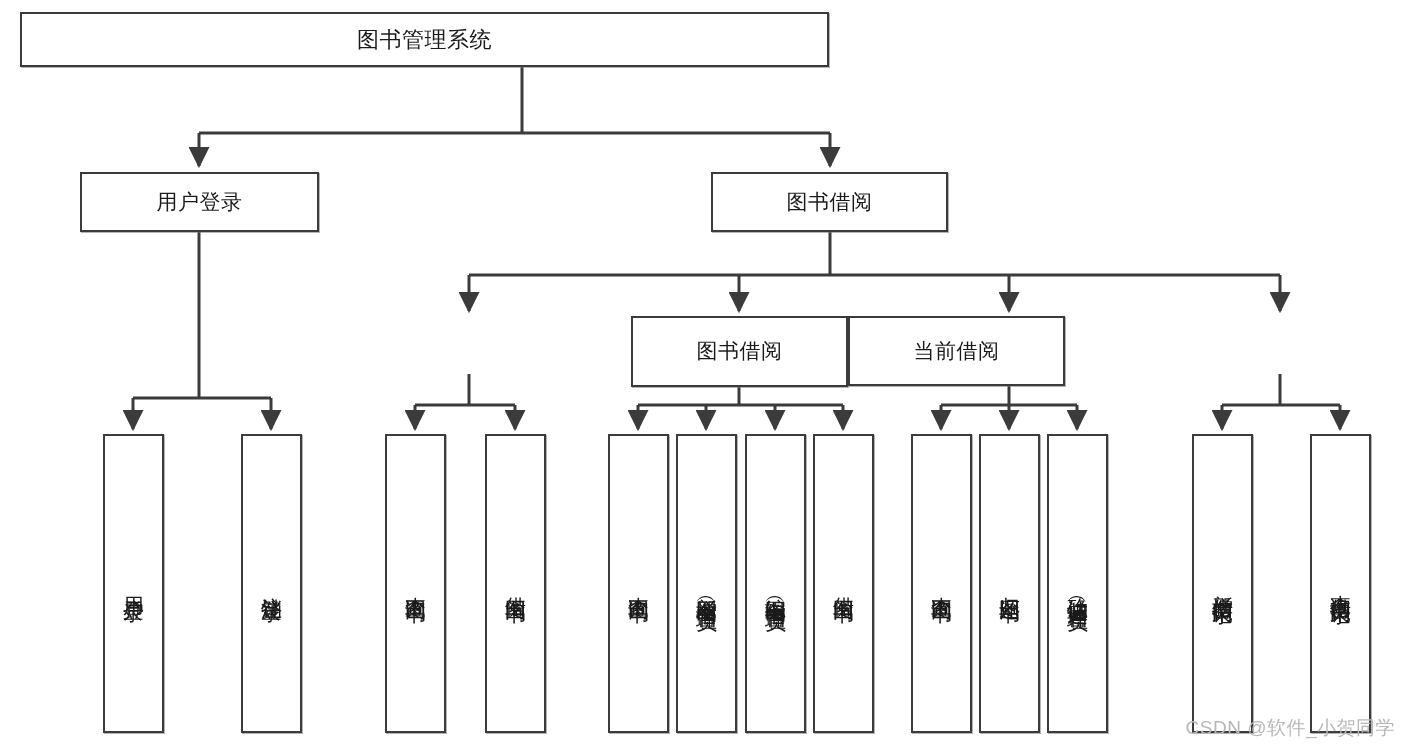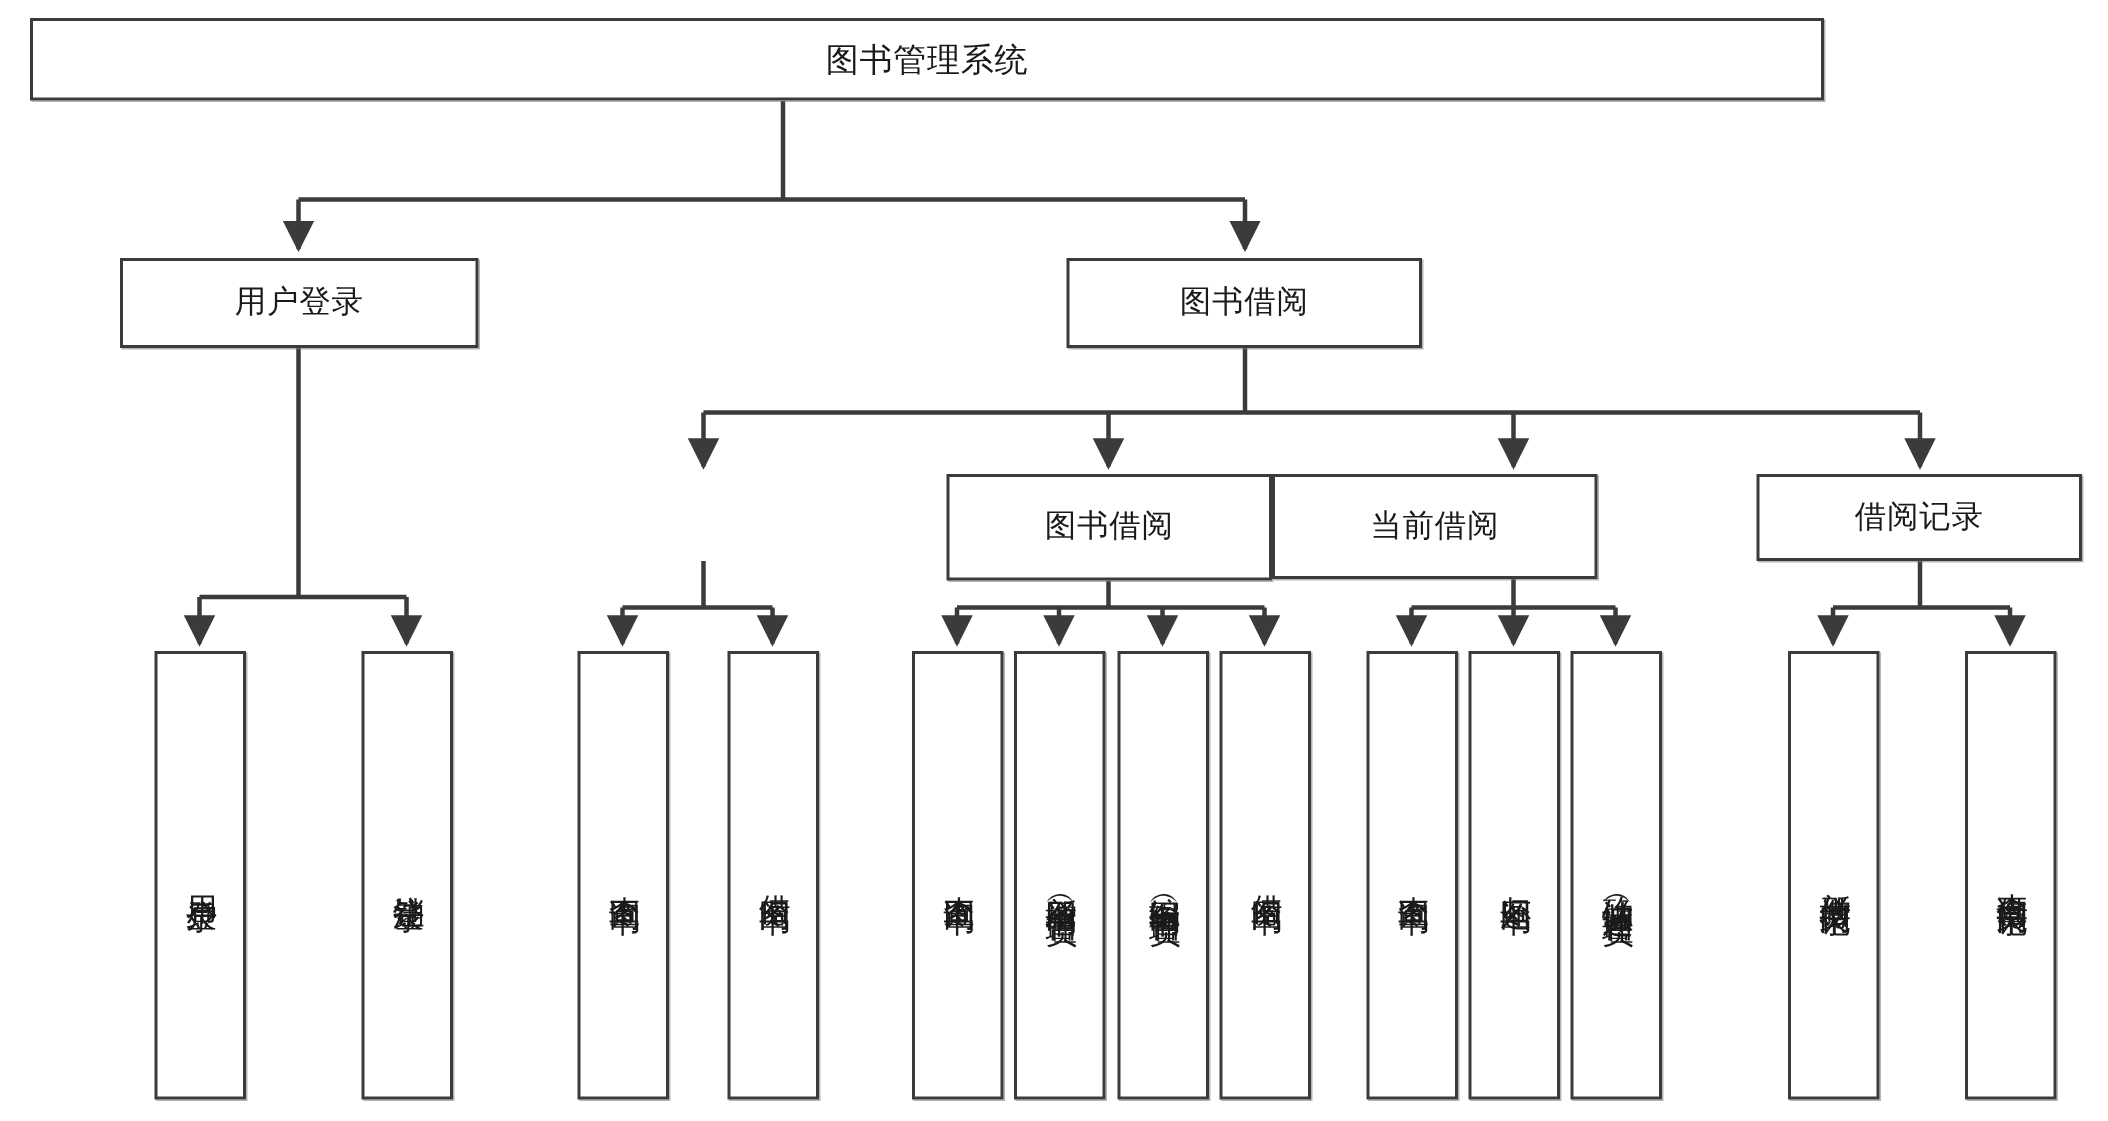--- a/index.html
+++ b/index.html
@@ -126,44 +126,41 @@
       <path d="M 1009 405 L 1009 429" marker-end="url(#arrow)"></path>
       <path d="M 1077 405 L 1077 429" marker-end="url(#arrow)"></path>
 
       <path d="M 1280 374 L 1280 405"></path>
       <path d="M 1222 405 L 1340 405"></path>
       <path d="M 1222 405 L 1222 429" marker-end="url(#arrow)"></path>
       <path d="M 1340 405 L 1340 429" marker-end="url(#arrow)"></path>
     </g>
   </svg>
 
-  <div class="node horiz root" style="left:20px; top:12px; width:1196px; height:55px;">
+  <div class="node horiz root" style="left:20px; top:12px; width:809px; height:55px;">
     <span class="label">图书管理系统</span>
   </div>
 
   <div class="node horiz" style="left:80px; top:172px; width:239px; height:60px;">
     <span class="label">用户登录</span>
   </div>
 
   <div class="node horiz" style="left:711px; top:172px; width:237px; height:60px;">
     <span class="label">图书借阅</span>
   </div>
 
 
   <div class="node horiz" style="left:631px; top:316px; width:217px; height:71px;">
     <span class="label">图书借阅</span>
   </div>
 
   <div class="node horiz" style="left:848px; top:316px; width:217px; height:70px;">
     <span class="label">当前借阅</span>
   </div>
 
-  <div class="node horiz" style="left:1171px; top:316px; width:217px; height:58px;">
-    <span class="label">借阅记录</span>
-  </div>
 
   <div class="node vert" style="left:103px; top:434px; width:61px; height:299px;">
     <span class="label">用户登录</span>
   </div>
 
   <div class="node vert" style="left:241px; top:434px; width:61px; height:299px;">
     <span class="label">注销登录</span>
   </div>
 
   <div class="node vert" style="left:385px; top:434px; width:61px; height:299px;">
@@ -203,14 +200,15 @@
   </div>
 
   <div class="node vert" style="left:1192px; top:434px; width:61px; height:299px;">
     <span class="label">新增借阅记录</span>
   </div>
 
   <div class="node vert" style="left:1310px; top:434px; width:61px; height:299px;">
     <span class="label">查询借阅记录</span>
   </div>
 
+  <div class="watermark">CSDN @软件_小贺同学</div>
 
 </div>
 
 </body></html>

